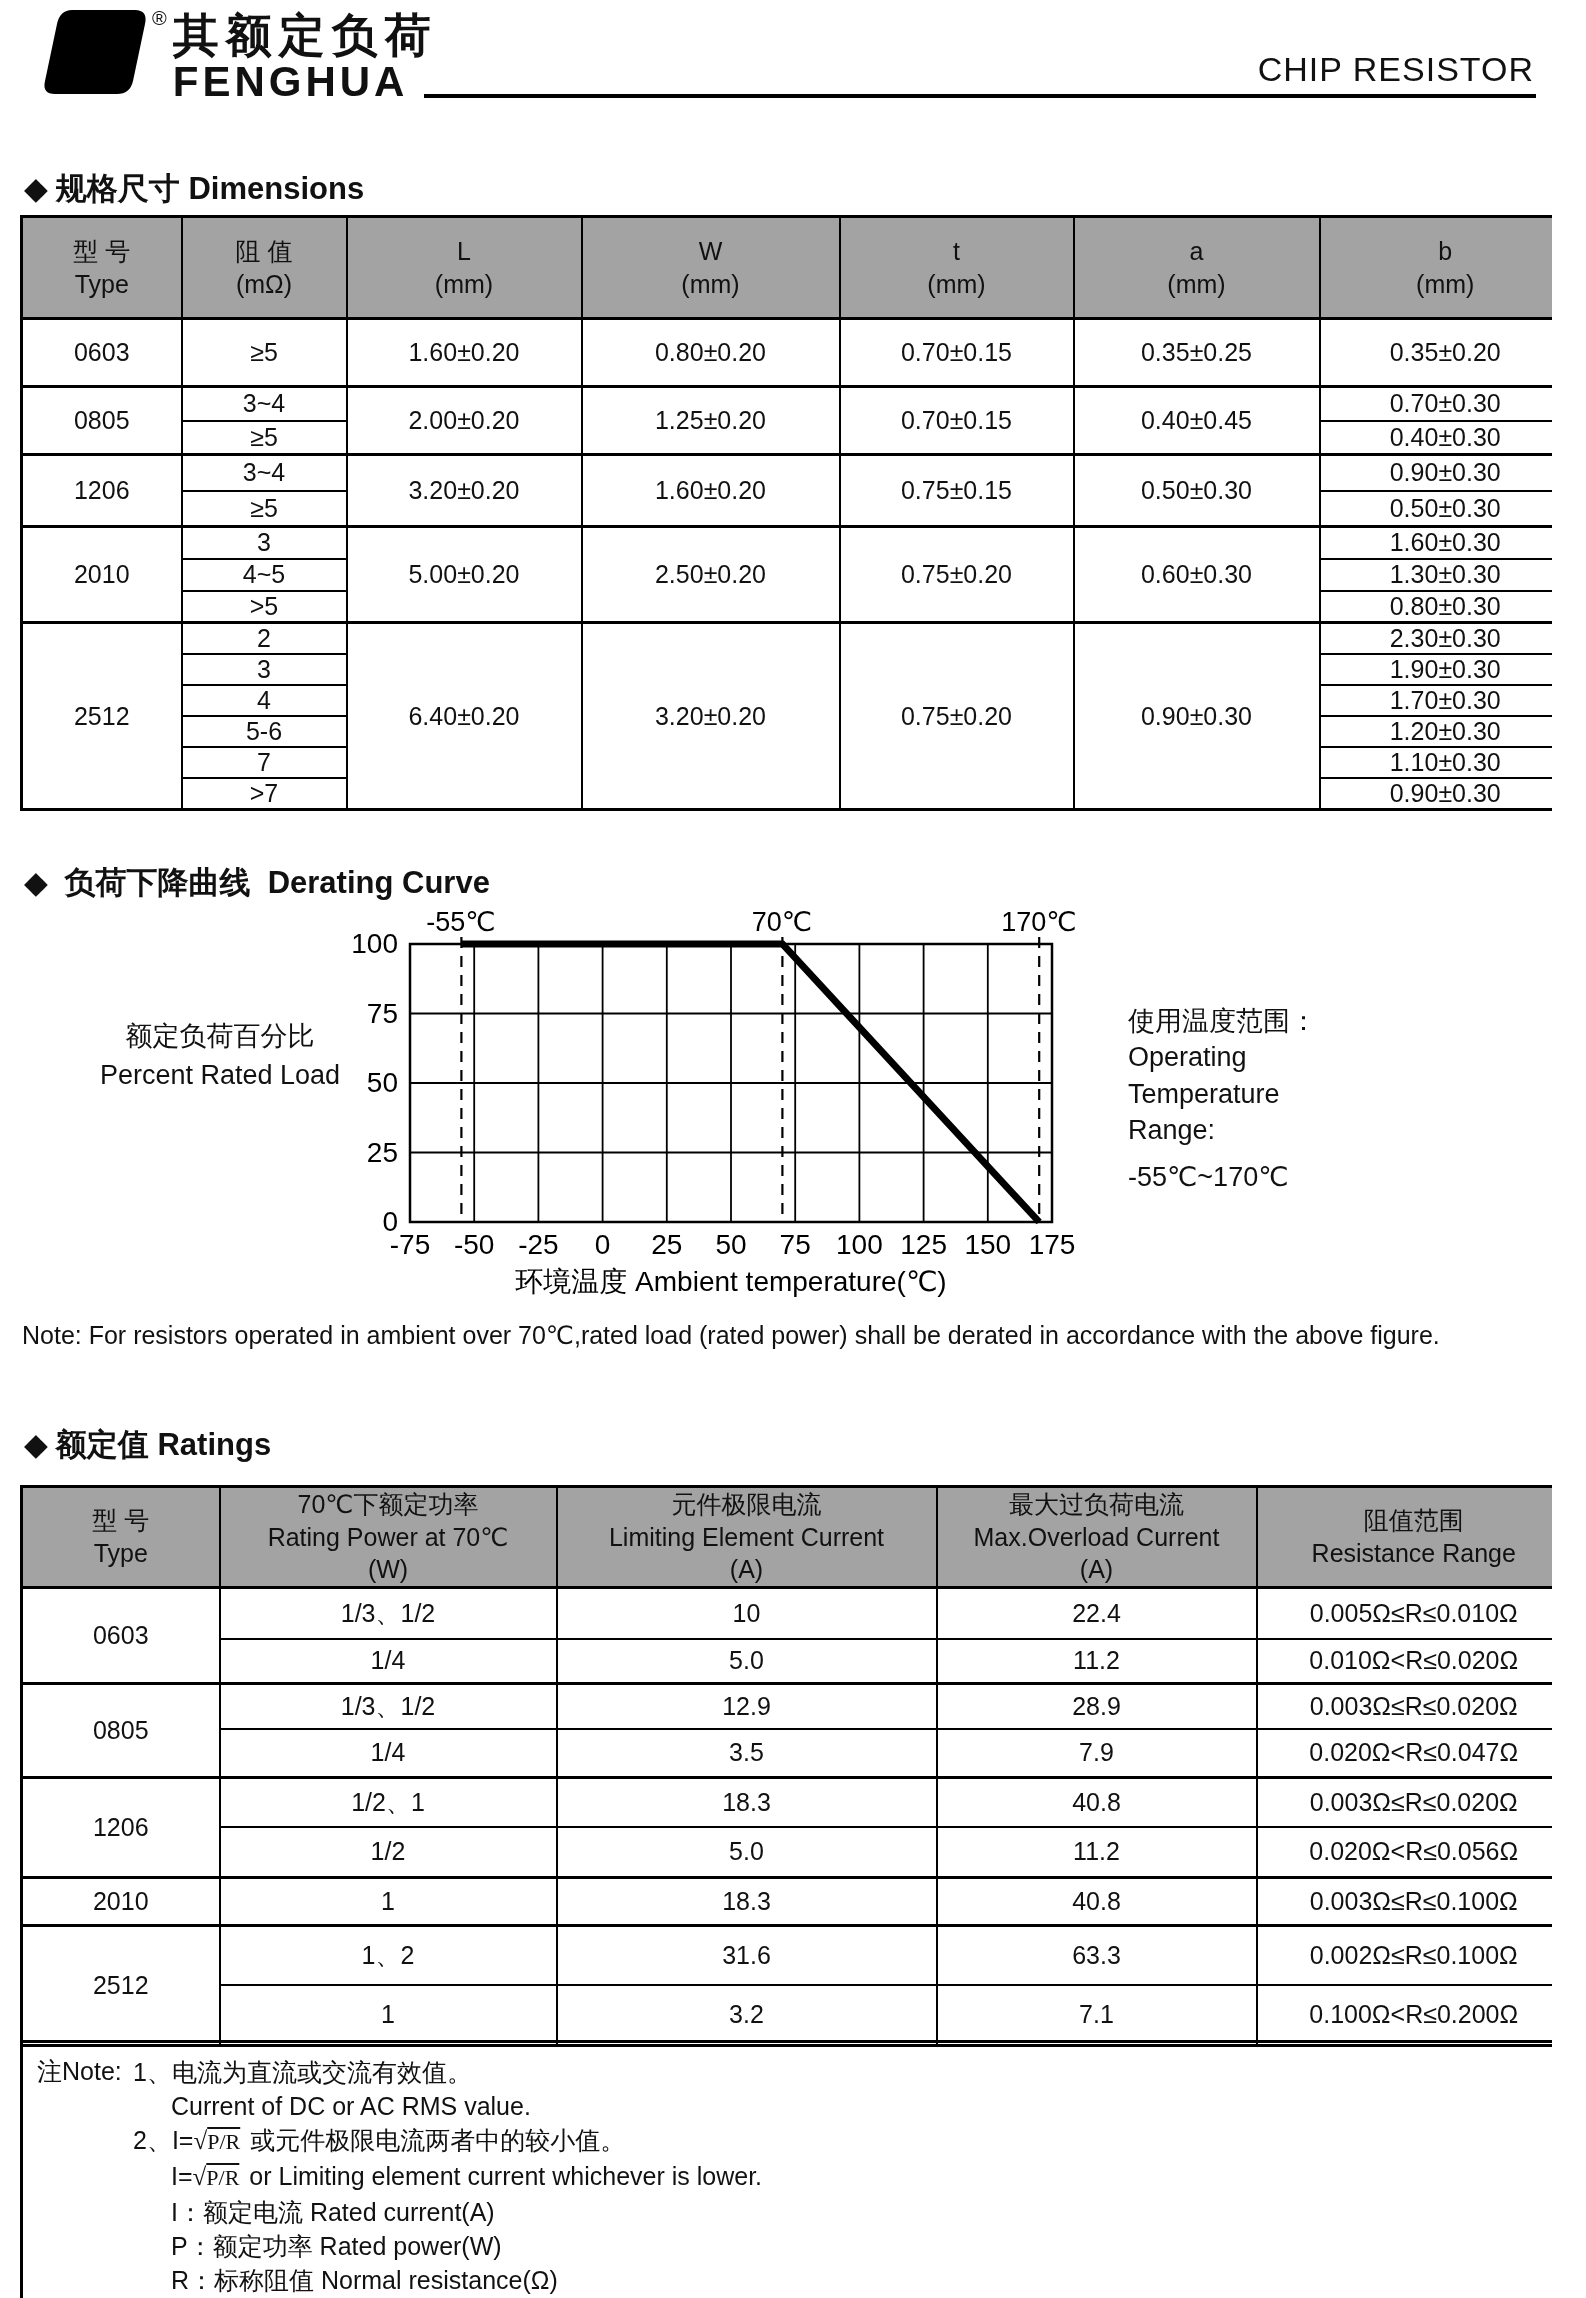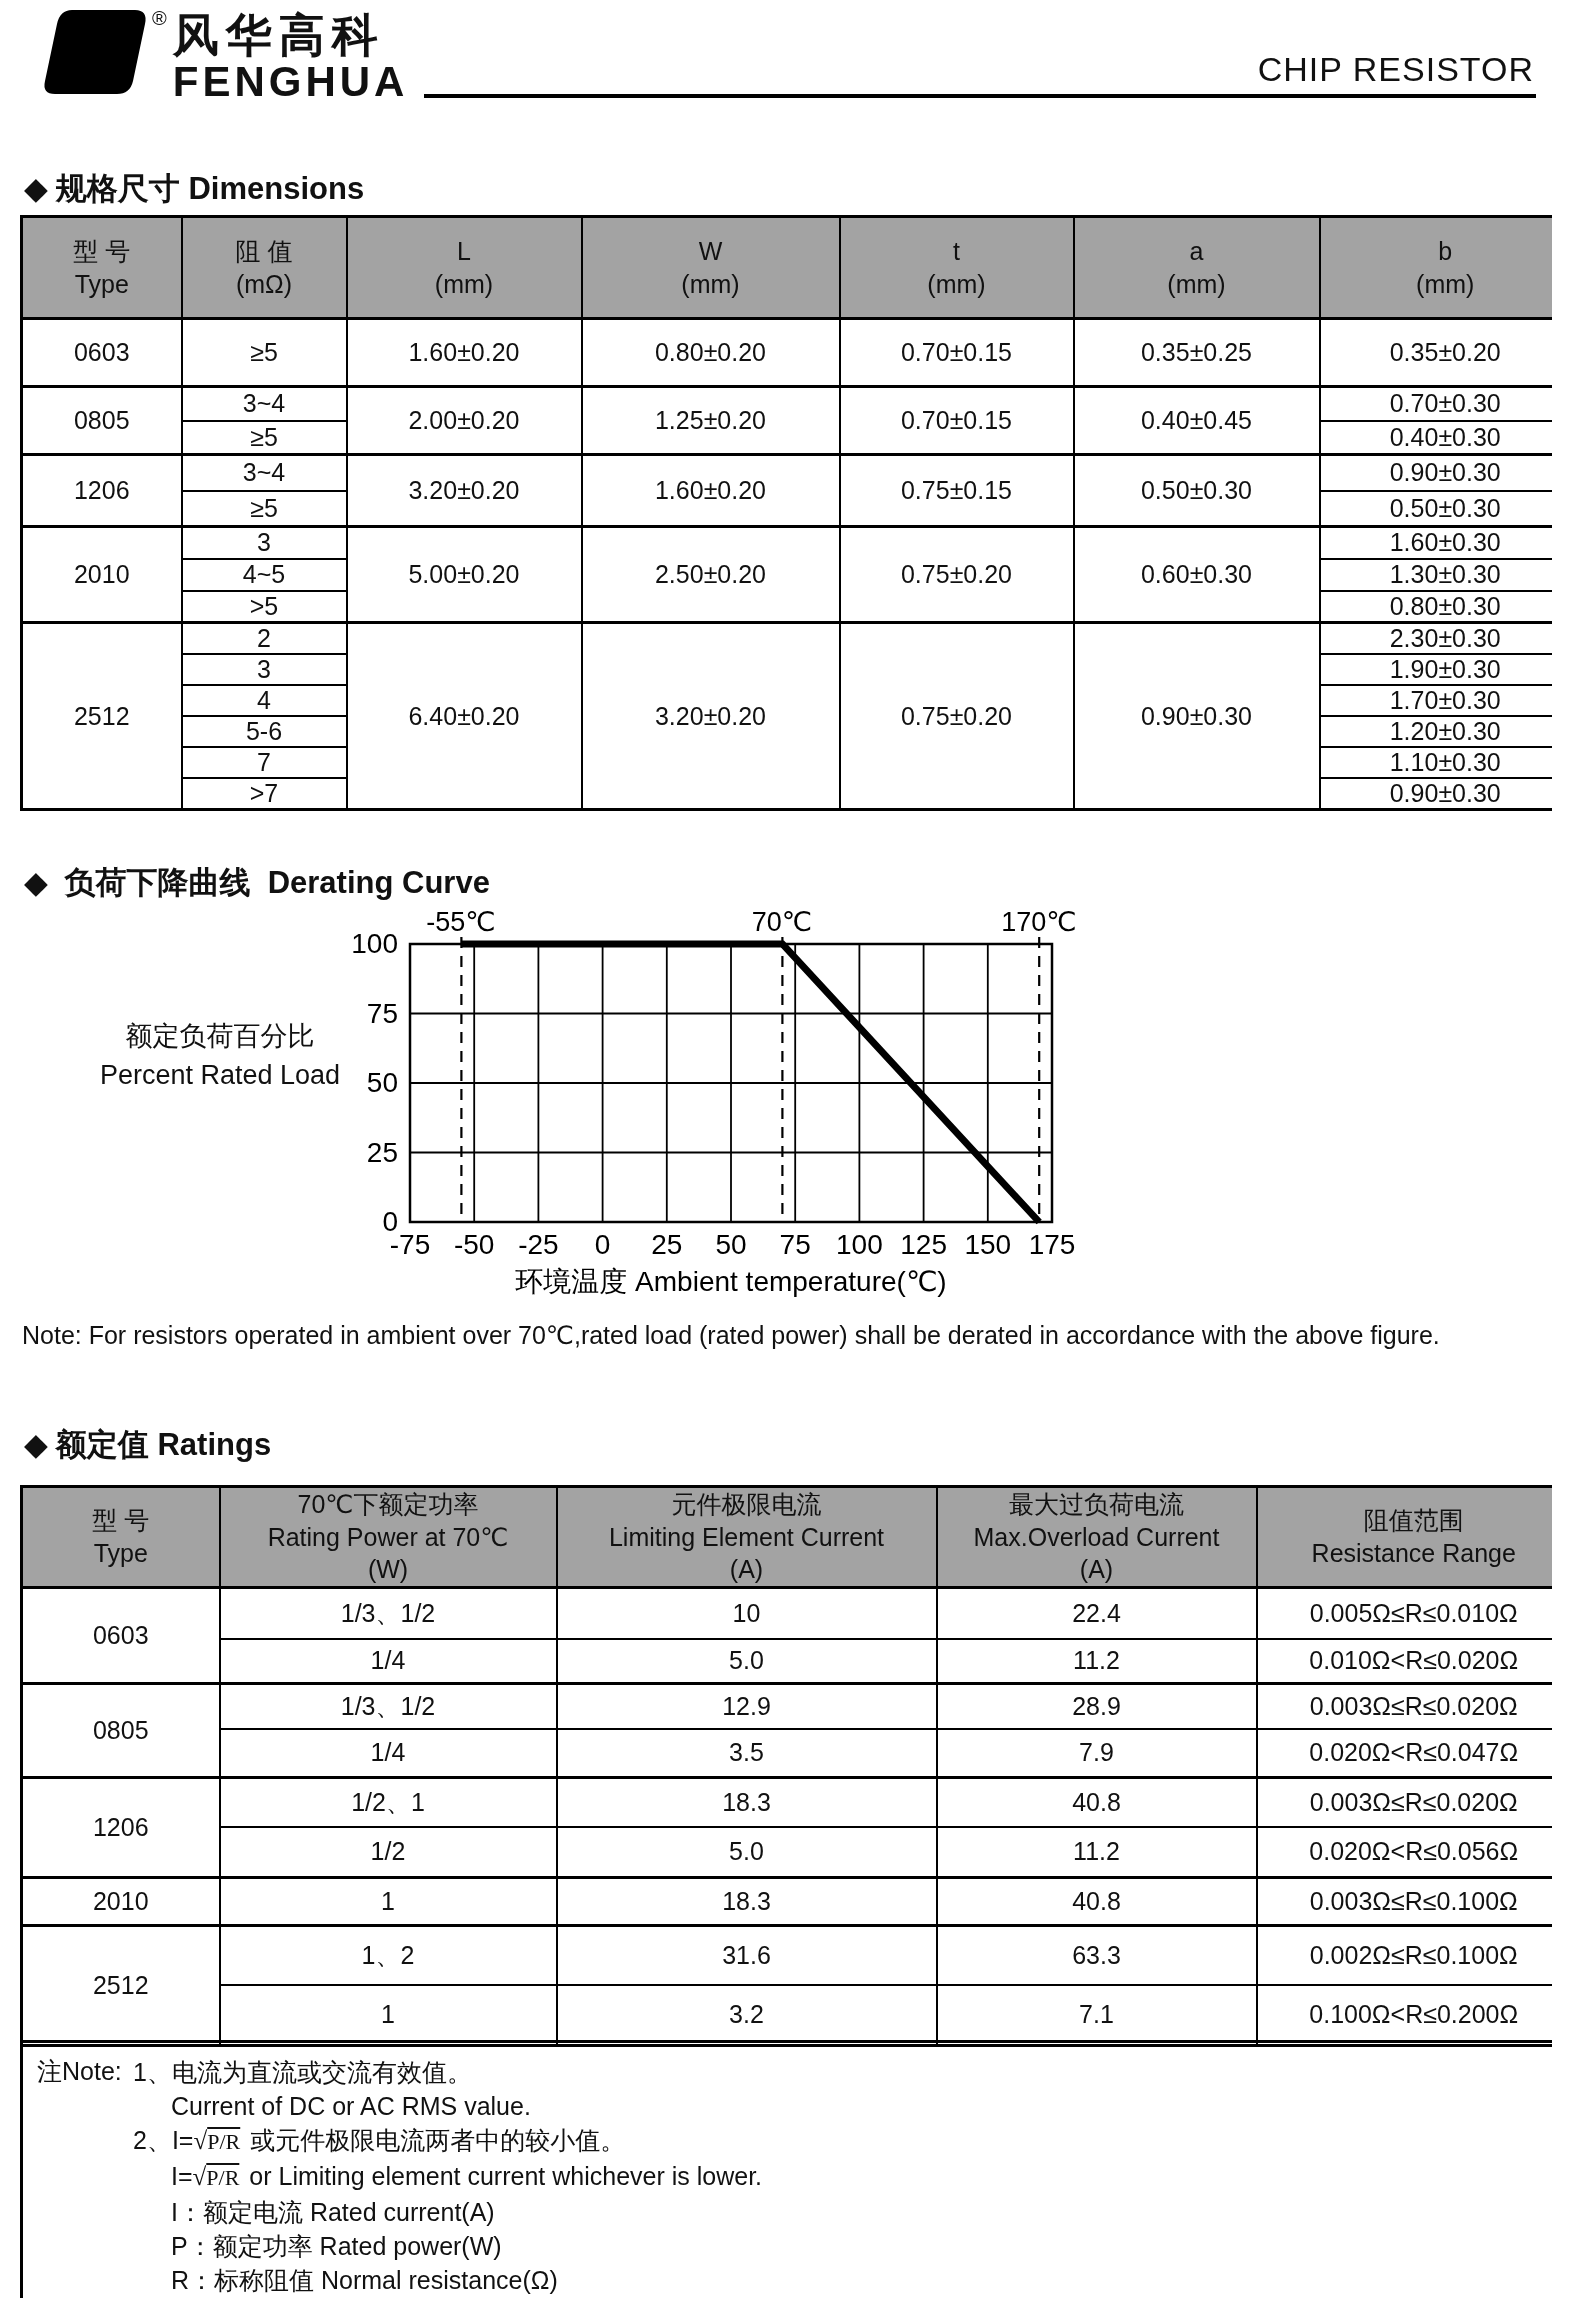--- a/index.html
+++ b/index.html
@@ -56,21 +56,21 @@
 
 <div class="page">
 
   <div class="logo">
     <svg class="logo-mark" width="110" height="88" viewBox="0 0 110 88">
       <path d="M32 2 h63 q13 0 10 14 l-12 57 q-3 13 -16 13 h-62 q-13 0 -10 -13 l12 -57 q3 -14 15 -14 z" fill="#000"></path>
       <text x="58" y="64" font-size="52" font-weight="bold" font-style="italic" fill="#ffffff" text-anchor="middle">FH</text>
     </svg>
     <span class="reg-mark">®</span>
     <div class="brand">
-      <span class="brand-cn">风华高科</span>
+      <span class="brand-cn">其额定负荷</span>
       <span class="brand-en">FENGHUA</span>
     </div>
   </div>
   <div class="doc-title">CHIP RESISTOR</div>
   <div class="header-rule"></div>
 
   <div class="sec-title" style="top:168px;"><span class="diamond">◆</span><span>规格尺寸 Dimensions</span></div>
 
   <table class="sheet" id="dim-table">
     <colgroup>
@@ -252,20 +252,27 @@
       <text x="731" y="349" font-size="28" text-anchor="middle">50</text>
       <text x="795.2" y="349" font-size="28" text-anchor="middle">75</text>
       <text x="859.4" y="349" font-size="28" text-anchor="middle">100</text>
       <text x="923.6" y="349" font-size="28" text-anchor="middle">125</text>
       <text x="987.8" y="349" font-size="28" text-anchor="middle">150</text>
       <text x="1052" y="349" font-size="28" text-anchor="middle">175</text>
 
       <text x="731" y="386" font-size="28" text-anchor="middle">环境温度 Ambient temperature(℃)</text>
     </svg>
 
+    <div class="temp-range-note">
+      <div>使用温度范围：</div>
+      <div>Operating</div>
+      <div>Temperature</div>
+      <div>Range:</div>
+      <div class="last">-55℃~170℃</div>
+    </div>
   </div>
 
   <div id="derating-note">
     <div>Note:  For resistors operated in ambient over 70℃,rated  load (rated power) shall be derated in accordance with the above figure.</div>
   </div>
 
   <div class="sec-title" style="top:1424px;"><span class="diamond">◆</span><span>额定值 Ratings</span></div>
 
   <table class="sheet" id="ratings-table">
     <colgroup>

